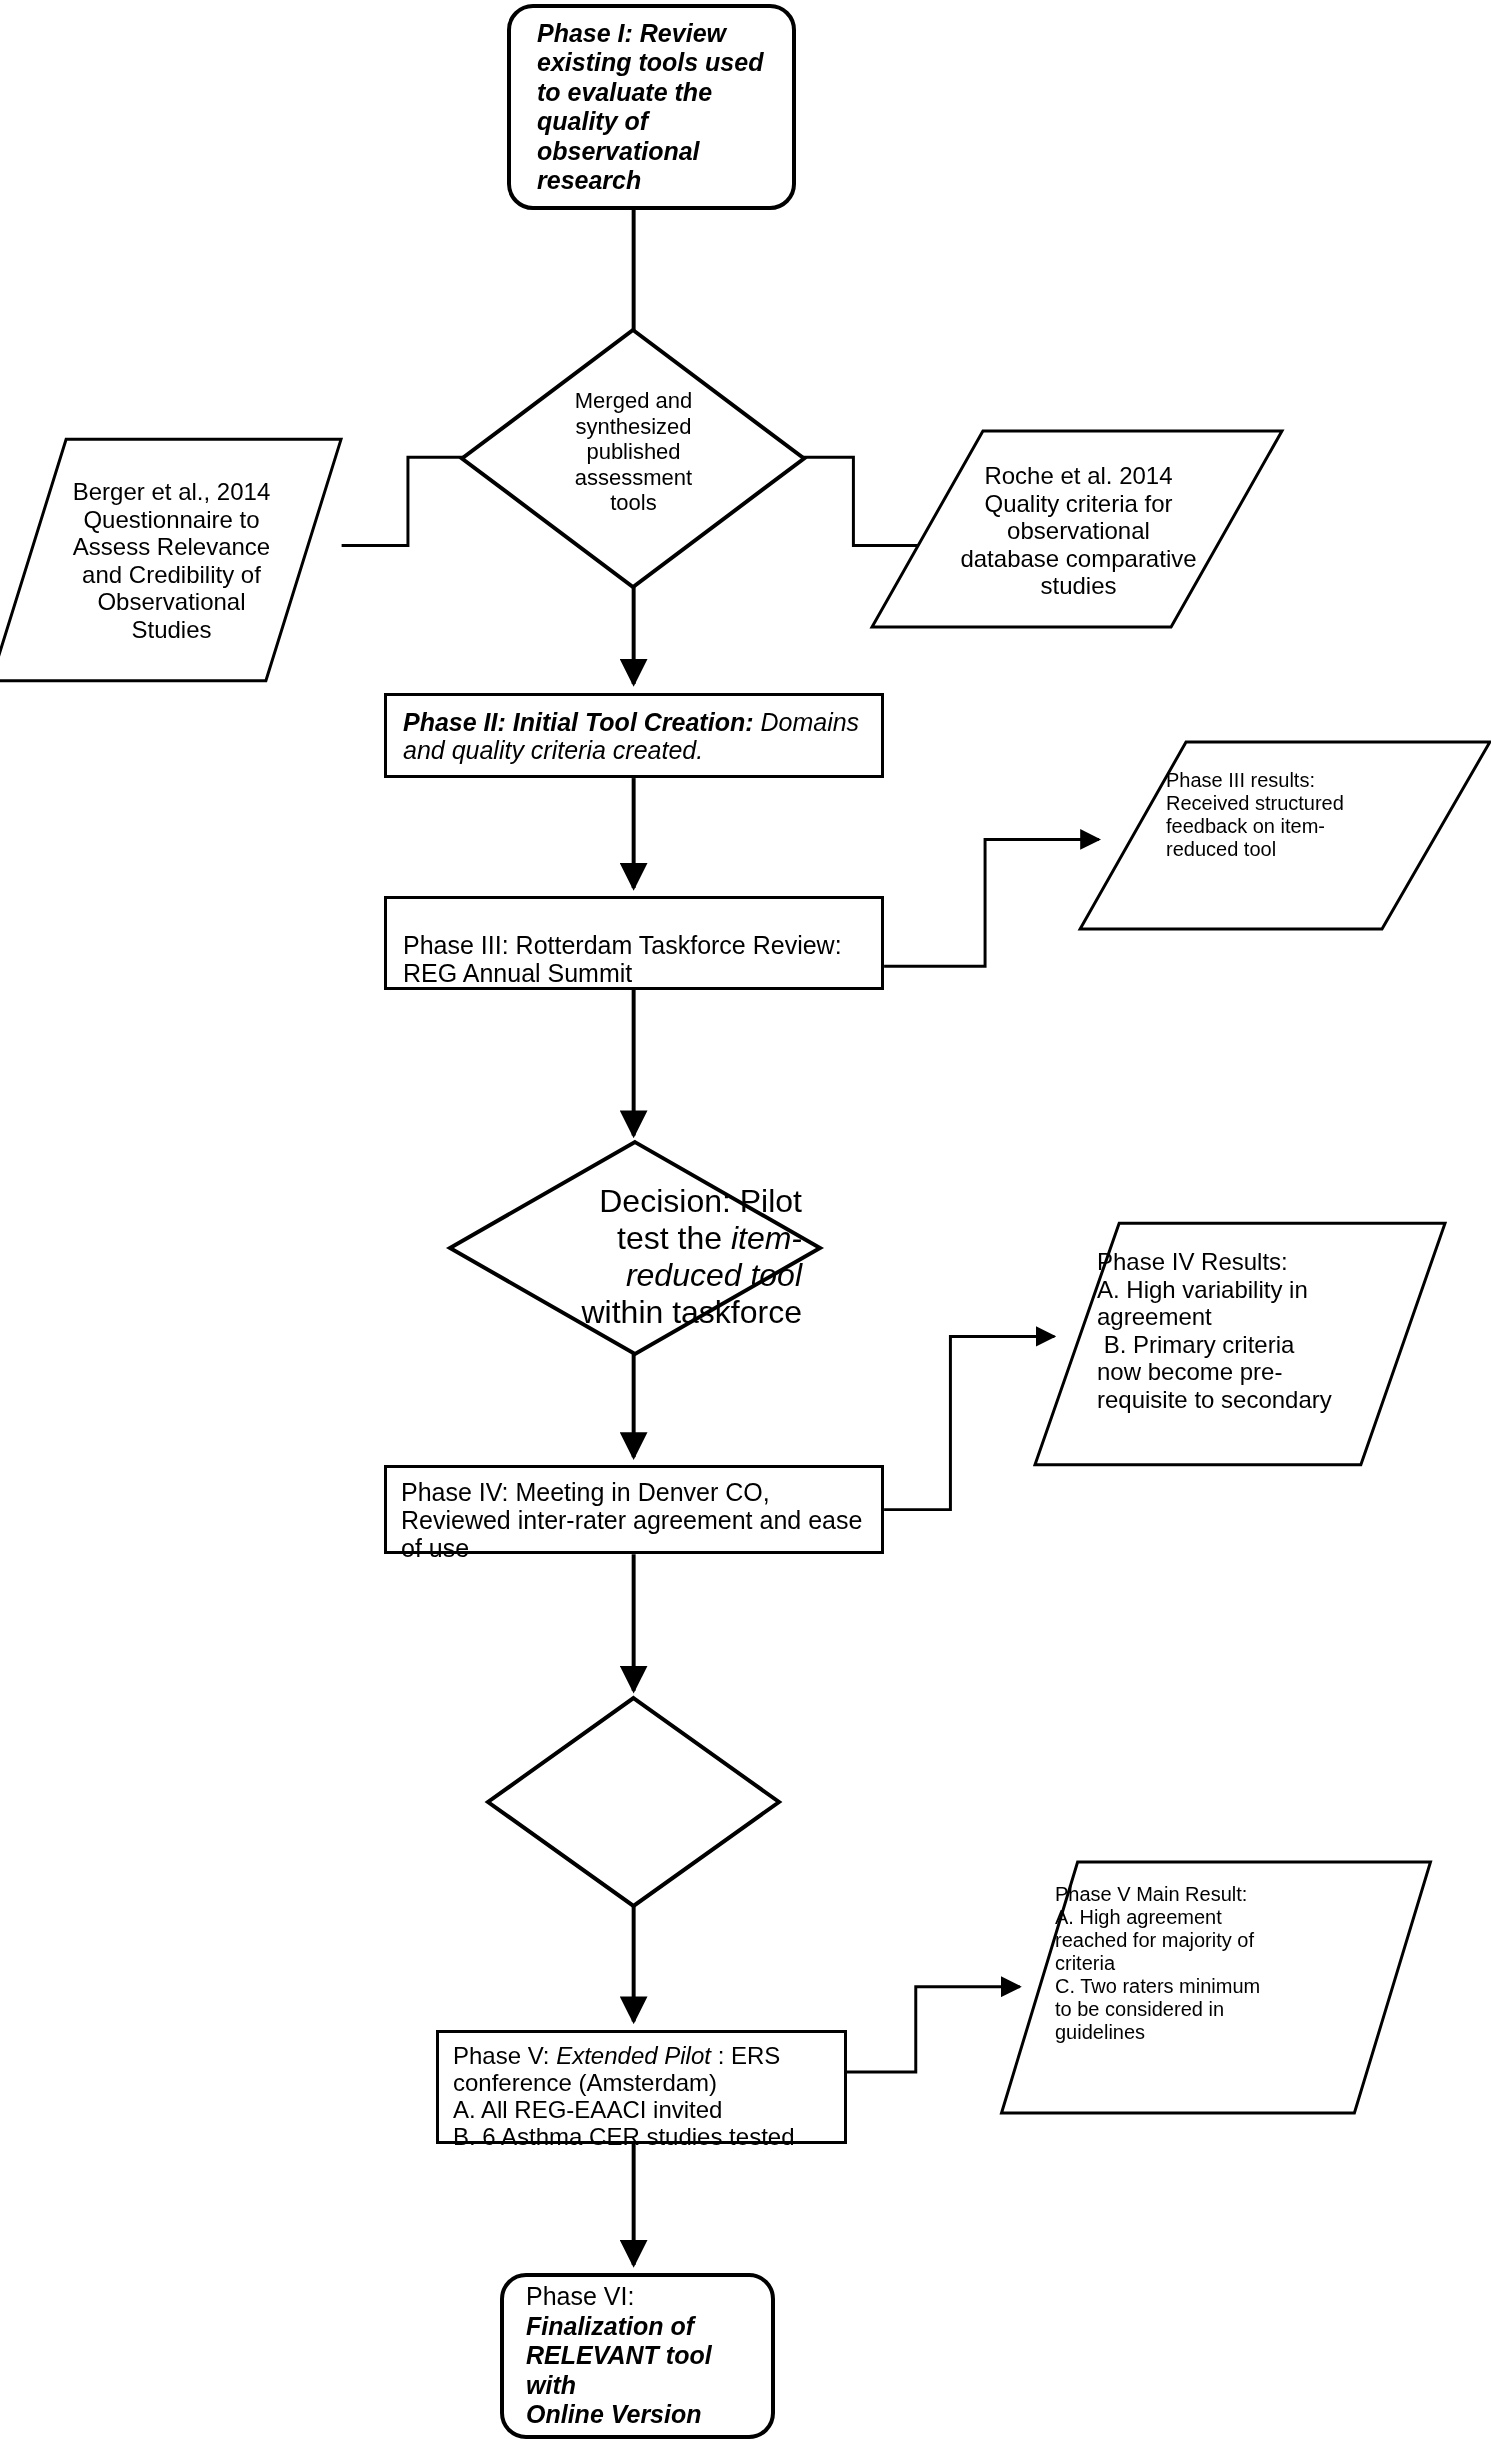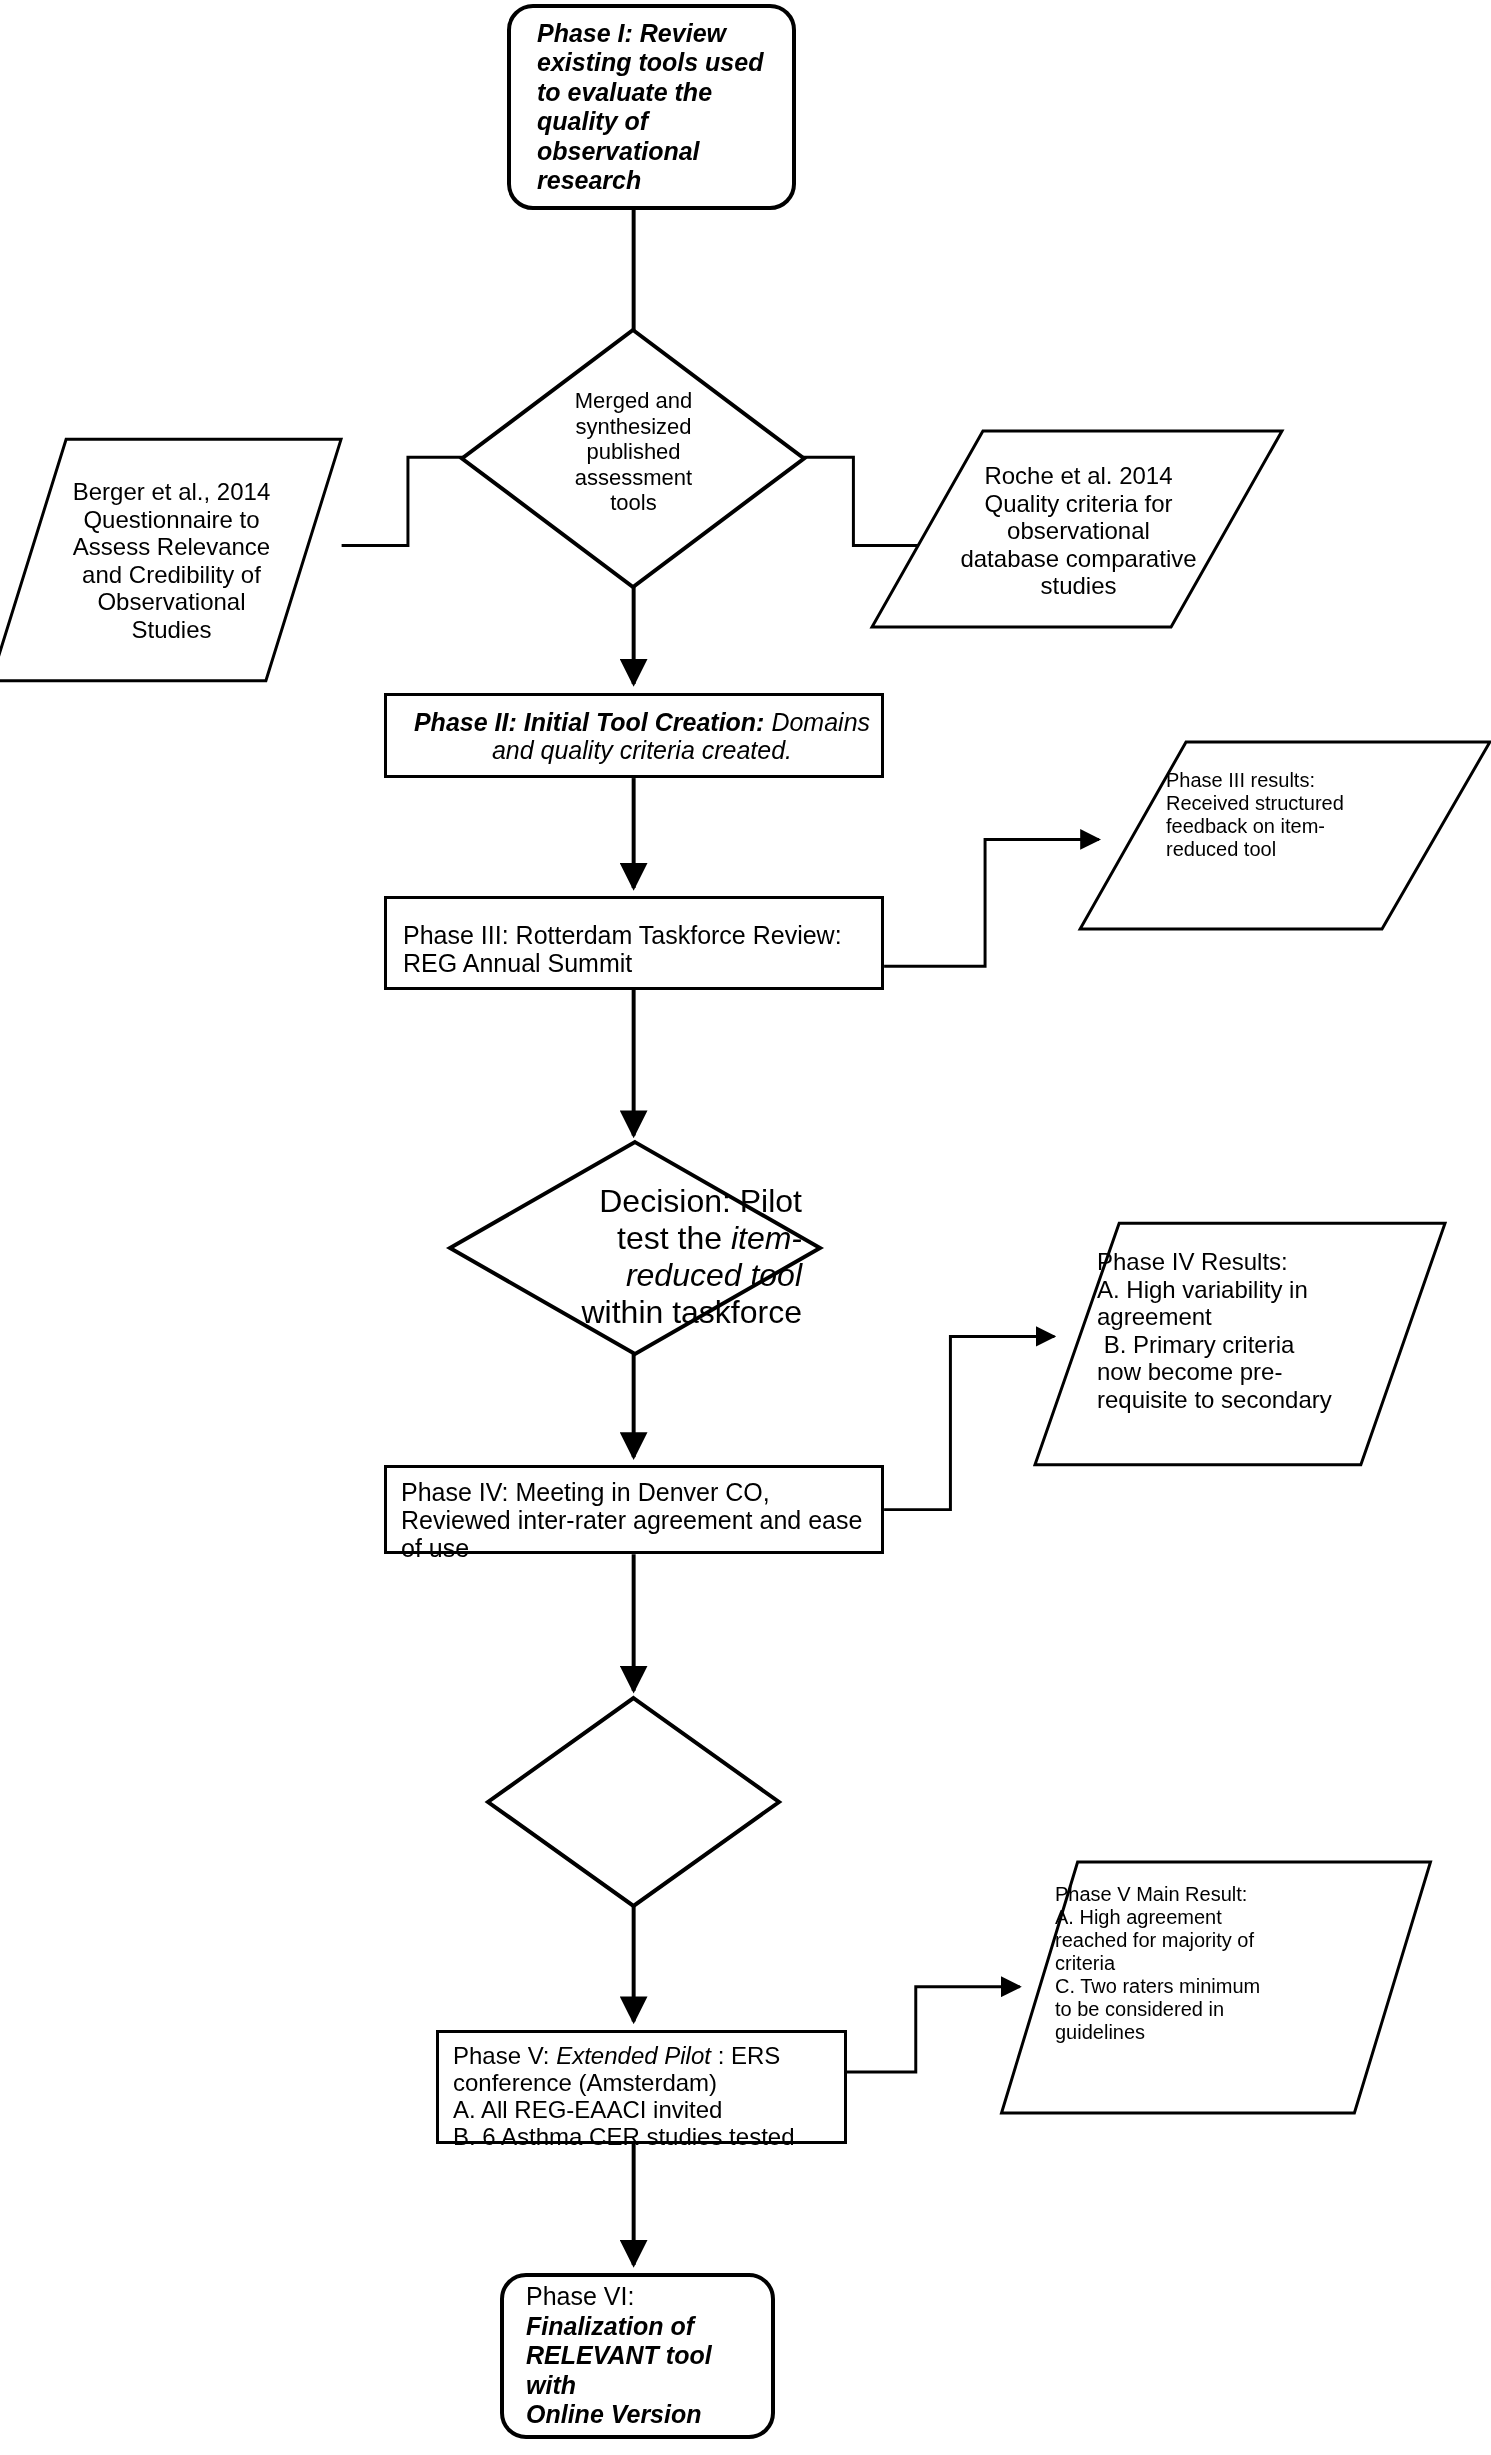--- a/index.html
+++ b/index.html
@@ -174,28 +174,28 @@
     <div class="txt" style="left:51px; top:34px; width:317px; text-align:center; font-size:24px;">
       <span class="b">Roche et al. 2014</span><br>
       <span>Quality criteria for</span><br>
       <span>observational</span><br>
       <span>database comparative</span><br>
       <span>studies</span>
     </div>
   </div>
 
   <div class="node process" style="left:384px; top:693px; width:500px; height:85px;">
-    <div class="txt tight" style="padding:12px 0 0 16px; font-size:25px; text-align:center;">
+    <div class="txt tight" style="padding:12px 0 0 16px; font-size:25px; text-align:left;">
       <span class="bi">Phase II: Initial Tool Creation:</span><span class="i"> Domains</span><br>
       <span class="i">and quality criteria created.</span>
     </div>
   </div>
 
   <div class="node process" style="left:384px; top:896px; width:500px; height:94px;">
-    <div class="txt" style="padding:22px 8px 0 16px; font-size:25px;">
+    <div class="txt" style="padding:32px 8px 0 16px; font-size:25px;">
       <span class="b">Phase III:</span><span> Rotterdam Taskforce Review:</span><br>
       <span>REG Annual Summit</span>
     </div>
   </div>
 
   <div class="para-wrap" style="left:1077px; top:739px; width:416px; height:193px;">
     <svg width="416" height="193" viewBox="0 0 420 195">
       <polygon points="110,3 417,3 308,192 3,192" fill="#fff" stroke="#000" stroke-width="3"></polygon>
     </svg>
     <div class="txt" style="left:89px; top:30px; width:297px; text-align:left; font-size:20px;">

